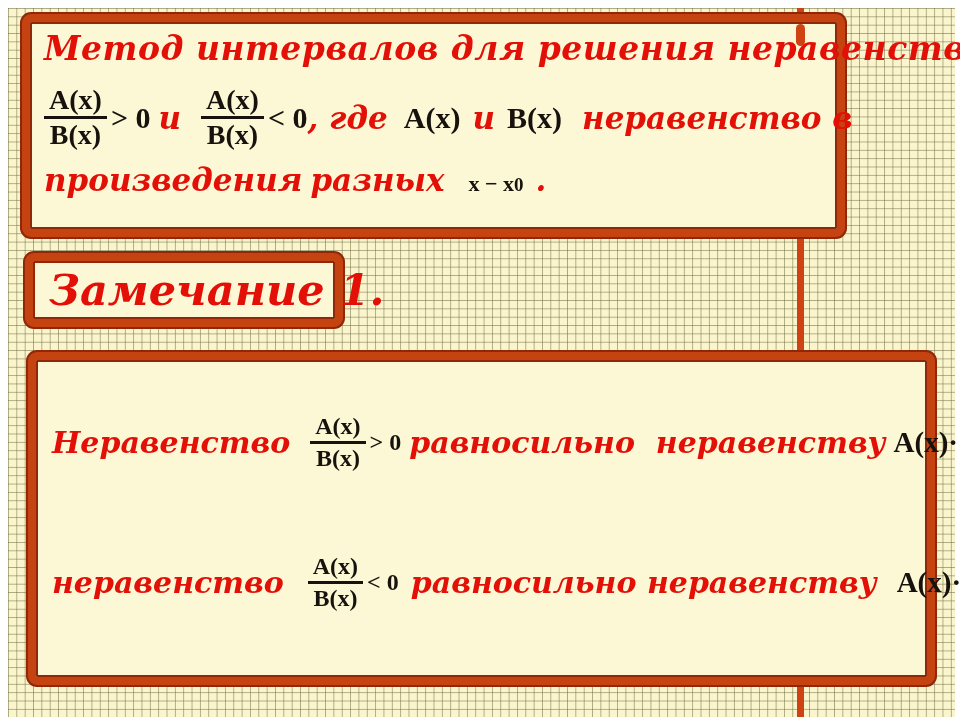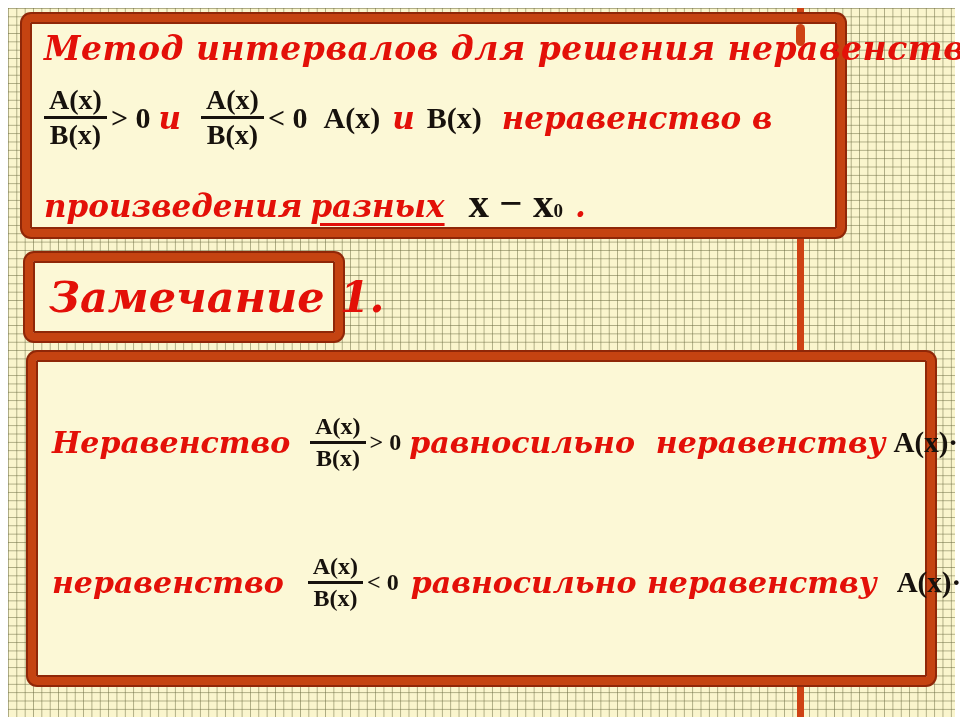--- a/index.html
+++ b/index.html
@@ -51,27 +51,27 @@
   .frac { display:inline-flex; flex-direction:column; align-items:center;
           font-weight:bold; color:#17120d; line-height:1.02; }
   .frac-lg { font-size:28px; }
   .frac-sm { font-size:24px; }
   .fnum { padding:0 5px 2px; border-bottom:3px solid #17120d; }
   .fden { padding-top:2px; }
 
   .g4{margin-left:4px} .g8{margin-left:8px} .g12{margin-left:12px}
   .g16{margin-left:16px} .g20{margin-left:20px} .g24{margin-left:24px}
 
-  .line3 { margin-top:17px; font-size:31px; white-space:nowrap; display:flex; align-items:baseline; }
-  .uline { text-decoration:underline; text-decoration-thickness:3px; text-underline-offset:6px; }
-  .line3 .blk { font-size:41px; }
+  .line3 { margin-top:0; font-size:31px; white-space:nowrap; display:flex; align-items:baseline; }
+  .uline { text-decoration-thickness:3px; text-underline-offset:6px; }
+  .line3 .blk { font-size:22px; }
   sub.bsub { font-size:19px; font-weight:bold; color:#17120d; }
 
   
-  .box-note { left:25px; top:253px; width:318px; height:88px;
+  .box-note { left:25px; top:253px; width:318px; height:74px;
               display:flex; align-items:center; padding-left:16px; }
   .note-label { font-size:43px; white-space:nowrap; }
 
   
   .box-bottom { left:28px; top:352px; width:907px; height:333px;
                 display:flex; flex-direction:column; padding:26px 14px 0 16px; }
   .srow { display:flex; align-items:center; white-space:nowrap; height:112px; }
   .srow + .srow { margin-top:28px; }
   .srow .red { font-size:30px; }
   .srow .rel-sm { font-size:24px; }
@@ -94,20 +94,21 @@
         <span class="fnum">A(x)</span>
         <span class="fden">B(x)</span>
       </span>
       <span class="blk rel g4">&gt; 0</span>
       <span class="red g8">и</span>
       <span class="frac frac-lg g20">
         <span class="fnum">A(x)</span>
         <span class="fden">B(x)</span>
       </span>
       <span class="blk rel g4">&lt; 0</span>
+      <span class="red">, где</span>
       <span class="blk inline-math g16">A(x)</span>
       <span class="red g12">и</span>
       <span class="blk inline-math g12">B(x)</span>
       <span class="red g20">неравенство в</span>
     </div>
 
     <div class="line3">
       <span class="red">произведения</span>
       <span class="red uline g8">разных</span>
       <span class="blk g24">x − x</span>

